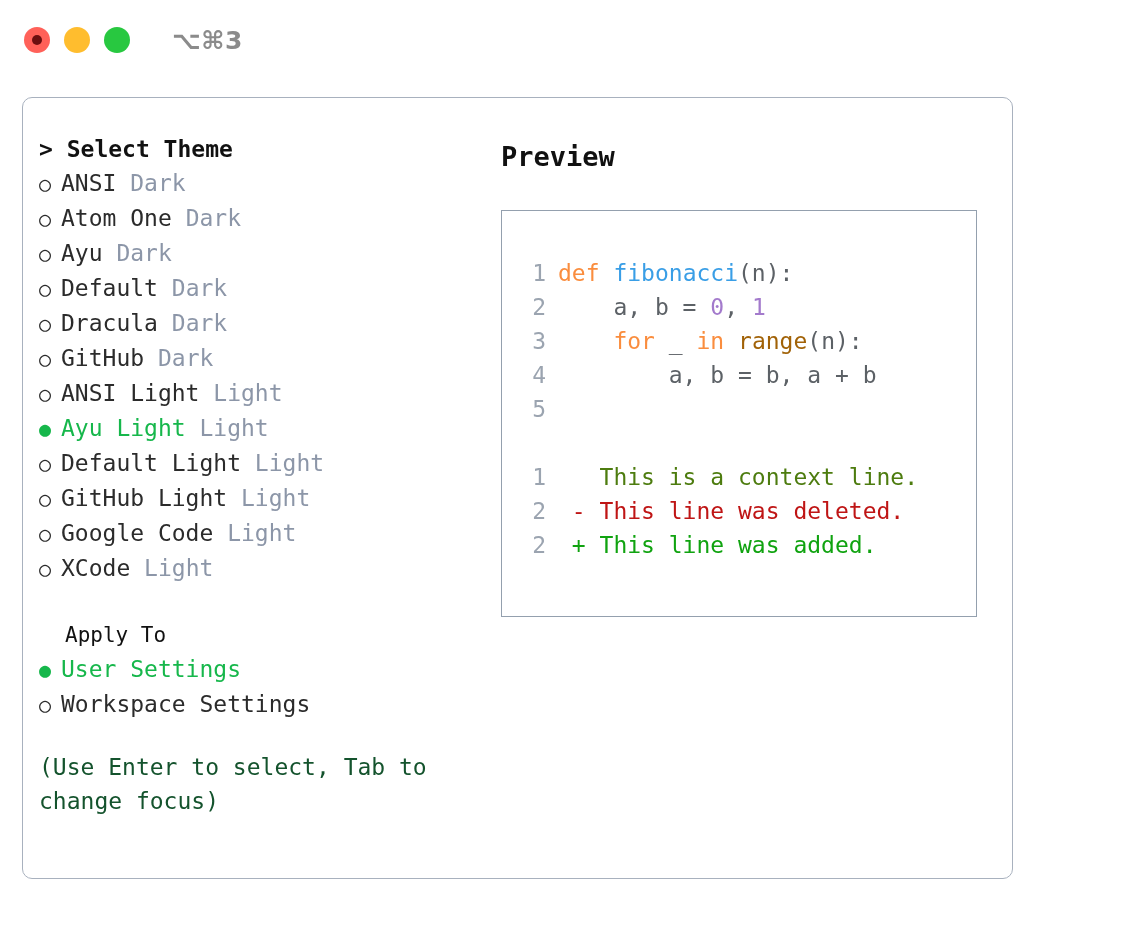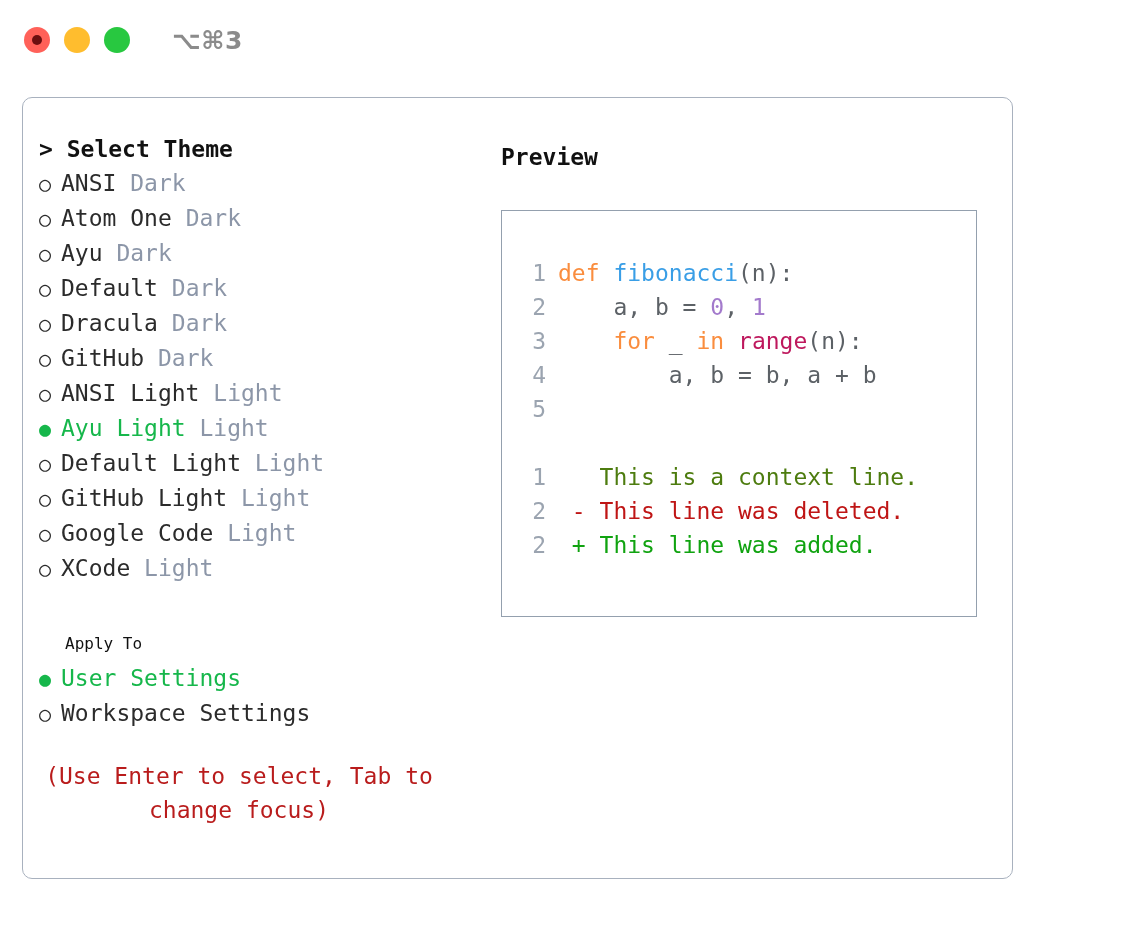--- a/index.html
+++ b/index.html
@@ -102,49 +102,47 @@
     color: #2B2B2B;
     line-height: 34px;
   }
   .bullet.sel { color: #16B74B; }
 
   .row .name   { color: #2B2B2B; }
   .row .tag    { color: #8C96A8; }
   .row.selected .name { color: #16B74B; }
 
   .sub-head {
-    font-size: 16px;
+    font-size: 21px;
     color: #111111;
     line-height: 34px;
     padding-left: 26px;
     white-space: pre;
-    margin-top: 9px;
   }
 
   .spacer-lg { height: 32px; }
   .spacer-md { height: 28px; }
 
   .hint {
     font-size: 23px;
-    color: #b91c1c;
+    color: #14532d;
     line-height: 34px;
     width: 400px;
     white-space: pre-wrap;
-    text-align: center;
   }
 
   
   .right-col {
     position: absolute;
     left: 478px; top: 42px;
     width: 490px;
   }
 
   .preview-title {
-    font-size: 23px;
+    font-size: 27px;
     font-weight: 700;
     color: #111111;
     line-height: 34px;
     white-space: pre;
   }
 
   .preview-box {
     margin-top: 36px;
     width: 476px;
     height: 407px;
@@ -168,21 +166,21 @@
     color: #9BA4B0;
     margin-right: 12px;
   }
 
   .blank-line { height: 34px; }
 
   
   .t-kw    { color: #FA8D3E; margin-top: 20px; }
   .t-fn    { color: #399EE6; }
   .t-num   { color: #A37ACC; }
-  .t-call  { color: #be185d; }
+  .t-call  { color: #a16207; }
   .t-plain { color: #5C6166; }
   .t-ctx   { color: #4d7c0f; }
   .t-del   { color: #BF1515; }
   .t-add   { color: #10A310; }
 </style>
 </head>
 <body>
 
 <div class="window">
 

